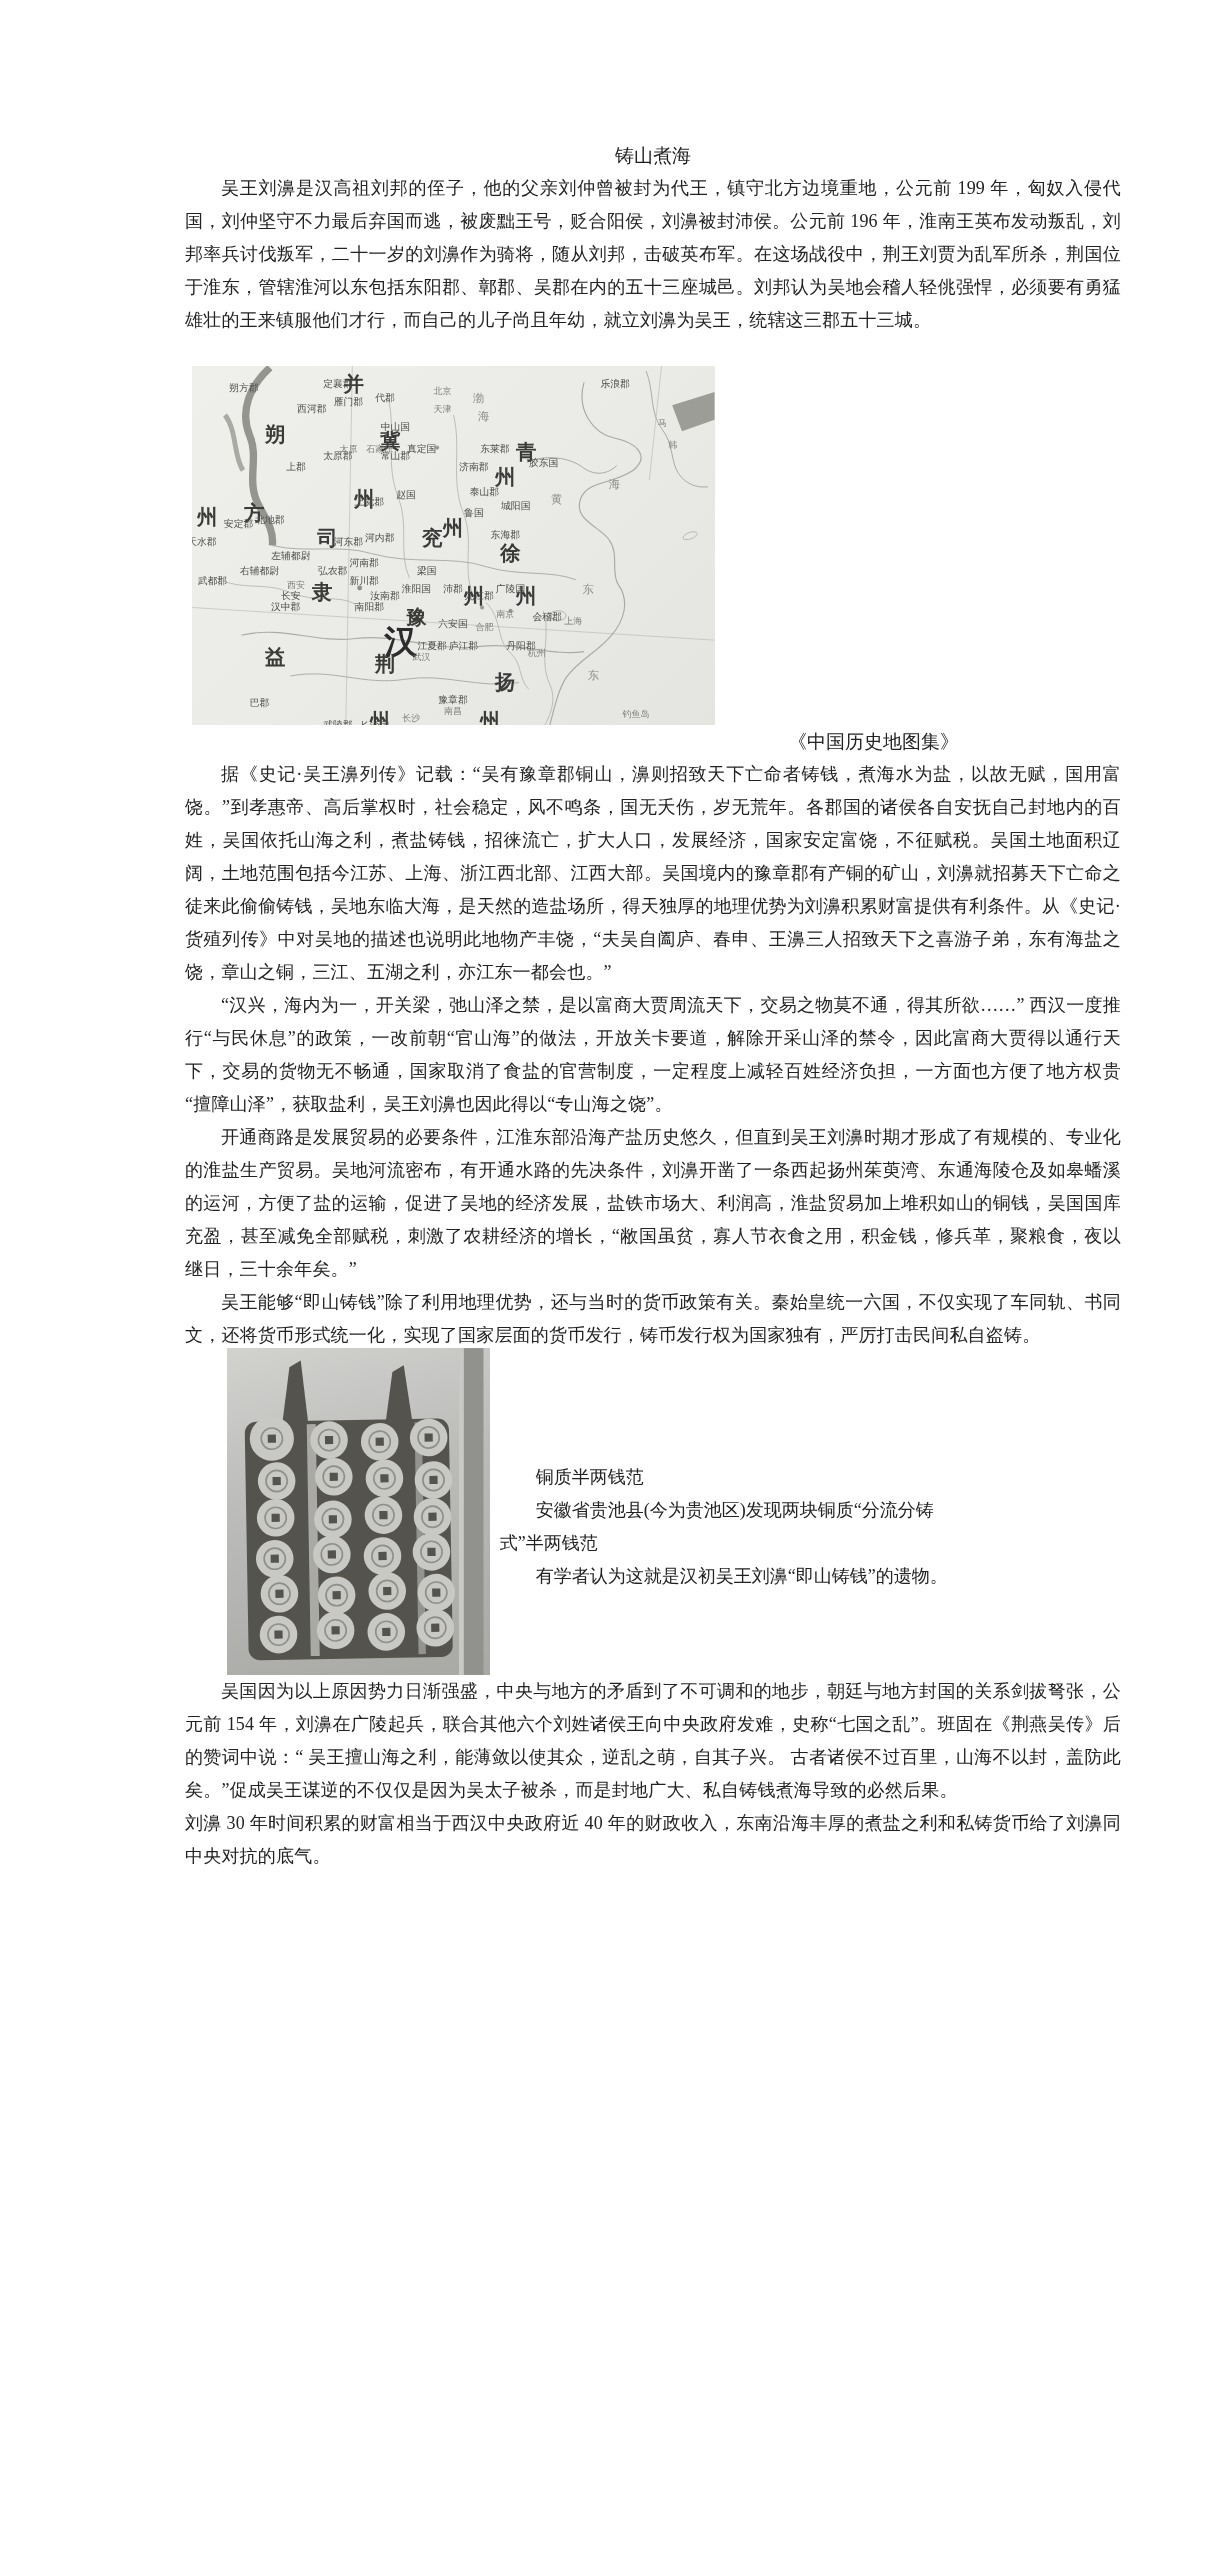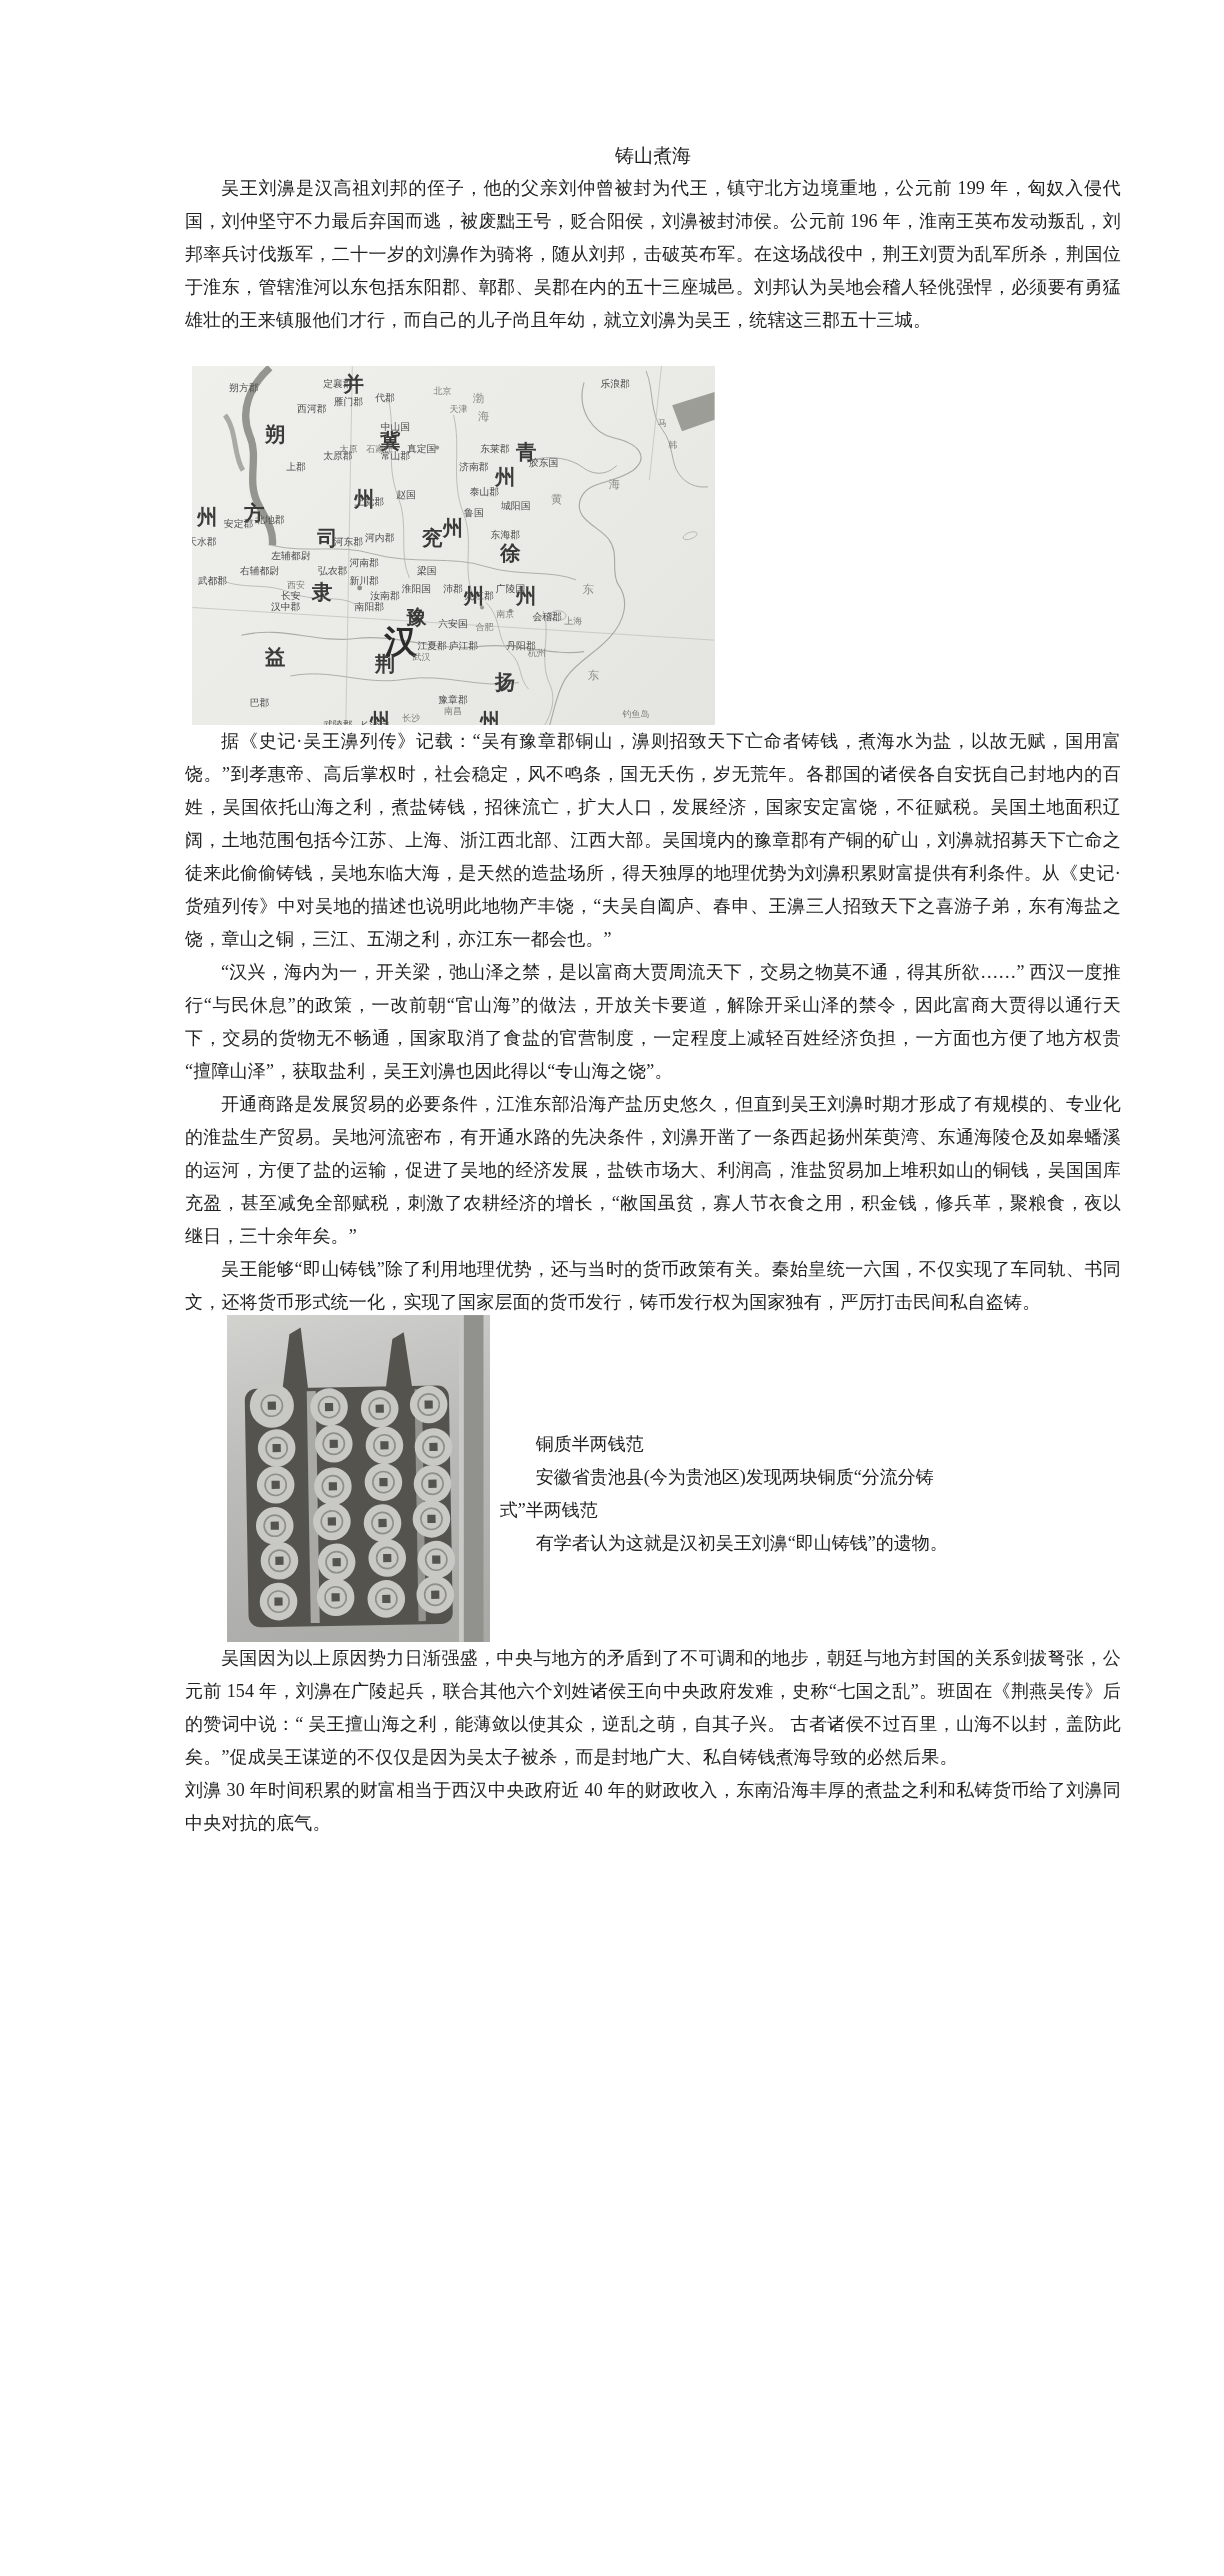--- a/index.html
+++ b/index.html
@@ -166,41 +166,42 @@
           <span class="lab-m" style="left: 13%; top: 94%;">巴郡</span>
           <span class="lab-m" style="left: 9%; top: 44%;">安定郡</span>
           <span class="lab-m" style="left: 15%; top: 43%;">北地郡</span>
           <span class="lab-m" style="left: 2%; top: 49%;">天水郡</span>
           <span class="lab-m" style="left: 4%; top: 60%;">武都郡</span>
           <span class="lab-p1" style="left: 3%; top: 42%;">州</span>
           <span class="lab-m" style="left: 81%; top: 5%;">乐浪郡</span>
           <span class="lab-s" style="left: 90%; top: 16%;">马</span>
           <span class="lab-s" style="left: 92%; top: 22%;">韩</span>
           <span class="lab-s" style="left: 48%; top: 7%;">北京</span>
-          <span class="lab-s" style="left: 48%; top: 12%; margin-left: 16px;">天津</span>
+          <span class="lab-s" style="left: 48%; top: 12%;">天津</span>
           <span class="lab-s" style="left: 36%; top: 23%;">石家庄</span>
           <span class="lab-s" style="left: 30%; top: 23%;">太原</span>
           <span class="lab-s" style="left: 20%; top: 61%;">西安</span>
           <span class="lab-s" style="left: 56%; top: 67%; margin-top: 20px;">合肥</span>
           <span class="lab-s" style="left: 60%; top: 69%;">南京</span>
           <span class="lab-s" style="left: 73%; top: 71%;">上海</span>
           <span class="lab-s" style="left: 66%; top: 80%;">杭州</span>
           <span class="lab-s" style="left: 44%; top: 81%;">武汉</span>
           <span class="lab-s" style="left: 50%; top: 96%;">南昌</span>
           <span class="lab-s" style="left: 42%; top: 98%;">长沙</span>
           <span class="lab-sea" style="left: 55%; top: 9%;">渤</span>
           <span class="lab-sea" style="left: 56%; top: 14%;">海</span>
           <span class="lab-sea" style="left: 70%; top: 37%;">黄</span>
           <span class="lab-sea" style="left: 81%; top: 33%;">海</span>
           <span class="lab-sea" style="left: 76%; top: 62%;">东</span>
           <span class="lab-sea" style="left: 77%; top: 86%;">东</span>
           <span class="lab-s" style="left: 85%; top: 97%;">钓鱼岛</span>
         </div>
     </div>
   </figure>
+  <div class="map-caption">《中国历史地图集》</div>
 
   <p class="para">据《史记·吴王濞列传》记载：“吴有豫章郡铜山，濞则招致天下亡命者铸钱，煮海水为盐，以故无赋，国用富饶。”到孝惠帝、高后掌权时，社会稳定，风不鸣条，国无夭伤，岁无荒年。各郡国的诸侯各自安抚自己封地内的百姓，吴国依托山海之利，煮盐铸钱，招徕流亡，扩大人口，发展经济，国家安定富饶，不征赋税。吴国土地面积辽阔，土地范围包括今江苏、上海、浙江西北部、江西大部。吴国境内的豫章郡有产铜的矿山，刘濞就招募天下亡命之徒来此偷偷铸钱，吴地东临大海，是天然的造盐场所，得天独厚的地理优势为刘濞积累财富提供有利条件。从《史记·货殖列传》中对吴地的描述也说明此地物产丰饶，“夫吴自阖庐、春申、王濞三人招致天下之喜游子弟，东有海盐之饶，章山之铜，三江、五湖之利，亦江东一都会也。”</p>
   <p class="para">“汉兴，海内为一，开关梁，弛山泽之禁，是以富商大贾周流天下，交易之物莫不通，得其所欲……” 西汉一度推行“与民休息”的政策，一改前朝“官山海”的做法，开放关卡要道，解除开采山泽的禁令，因此富商大贾得以通行天下，交易的货物无不畅通，国家取消了食盐的官营制度，一定程度上减轻百姓经济负担，一方面也方便了地方权贵“擅障山泽”，获取盐利，吴王刘濞也因此得以“专山海之饶”。</p>
   <p class="para">开通商路是发展贸易的必要条件，江淮东部沿海产盐历史悠久，但直到吴王刘濞时期才形成了有规模的、专业化的淮盐生产贸易。吴地河流密布，有开通水路的先决条件，刘濞开凿了一条西起扬州茱萸湾、东通海陵仓及如皋蟠溪的运河，方便了盐的运输，促进了吴地的经济发展，盐铁市场大、利润高，淮盐贸易加上堆积如山的铜钱，吴国国库充盈，甚至减免全部赋税，刺激了农耕经济的增长，“敝国虽贫，寡人节衣食之用，积金钱，修兵革，聚粮食，夜以继日，三十余年矣。”</p>
   <p class="para">吴王能够“即山铸钱”除了利用地理优势，还与当时的货币政策有关。秦始皇统一六国，不仅实现了车同轨、书同文，还将货币形式统一化，实现了国家层面的货币发行，铸币发行权为国家独有，严厉打击民间私自盗铸。</p>
 
   <figure class="coin-fig">
     <div class="coin">
       <svg width="263" height="327" viewBox="0 0 322 400">
 

